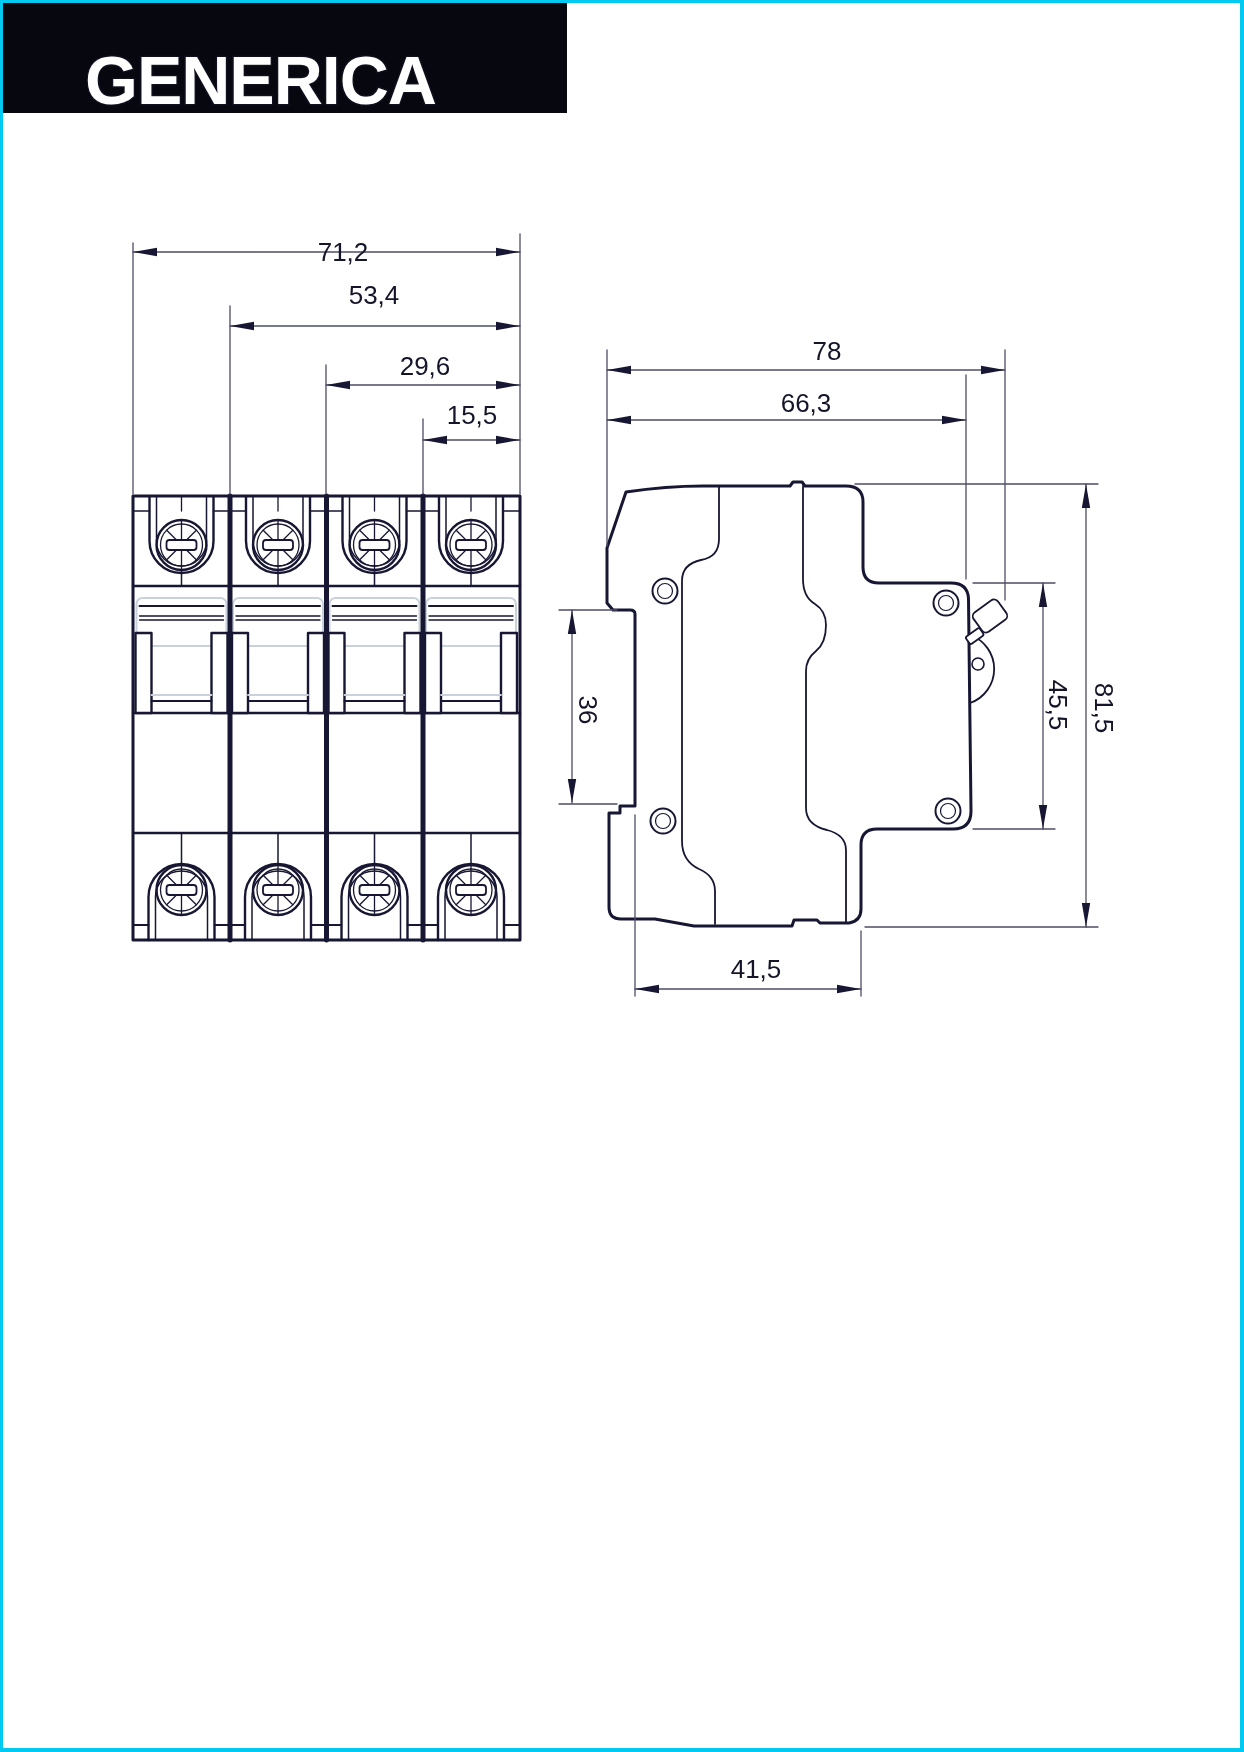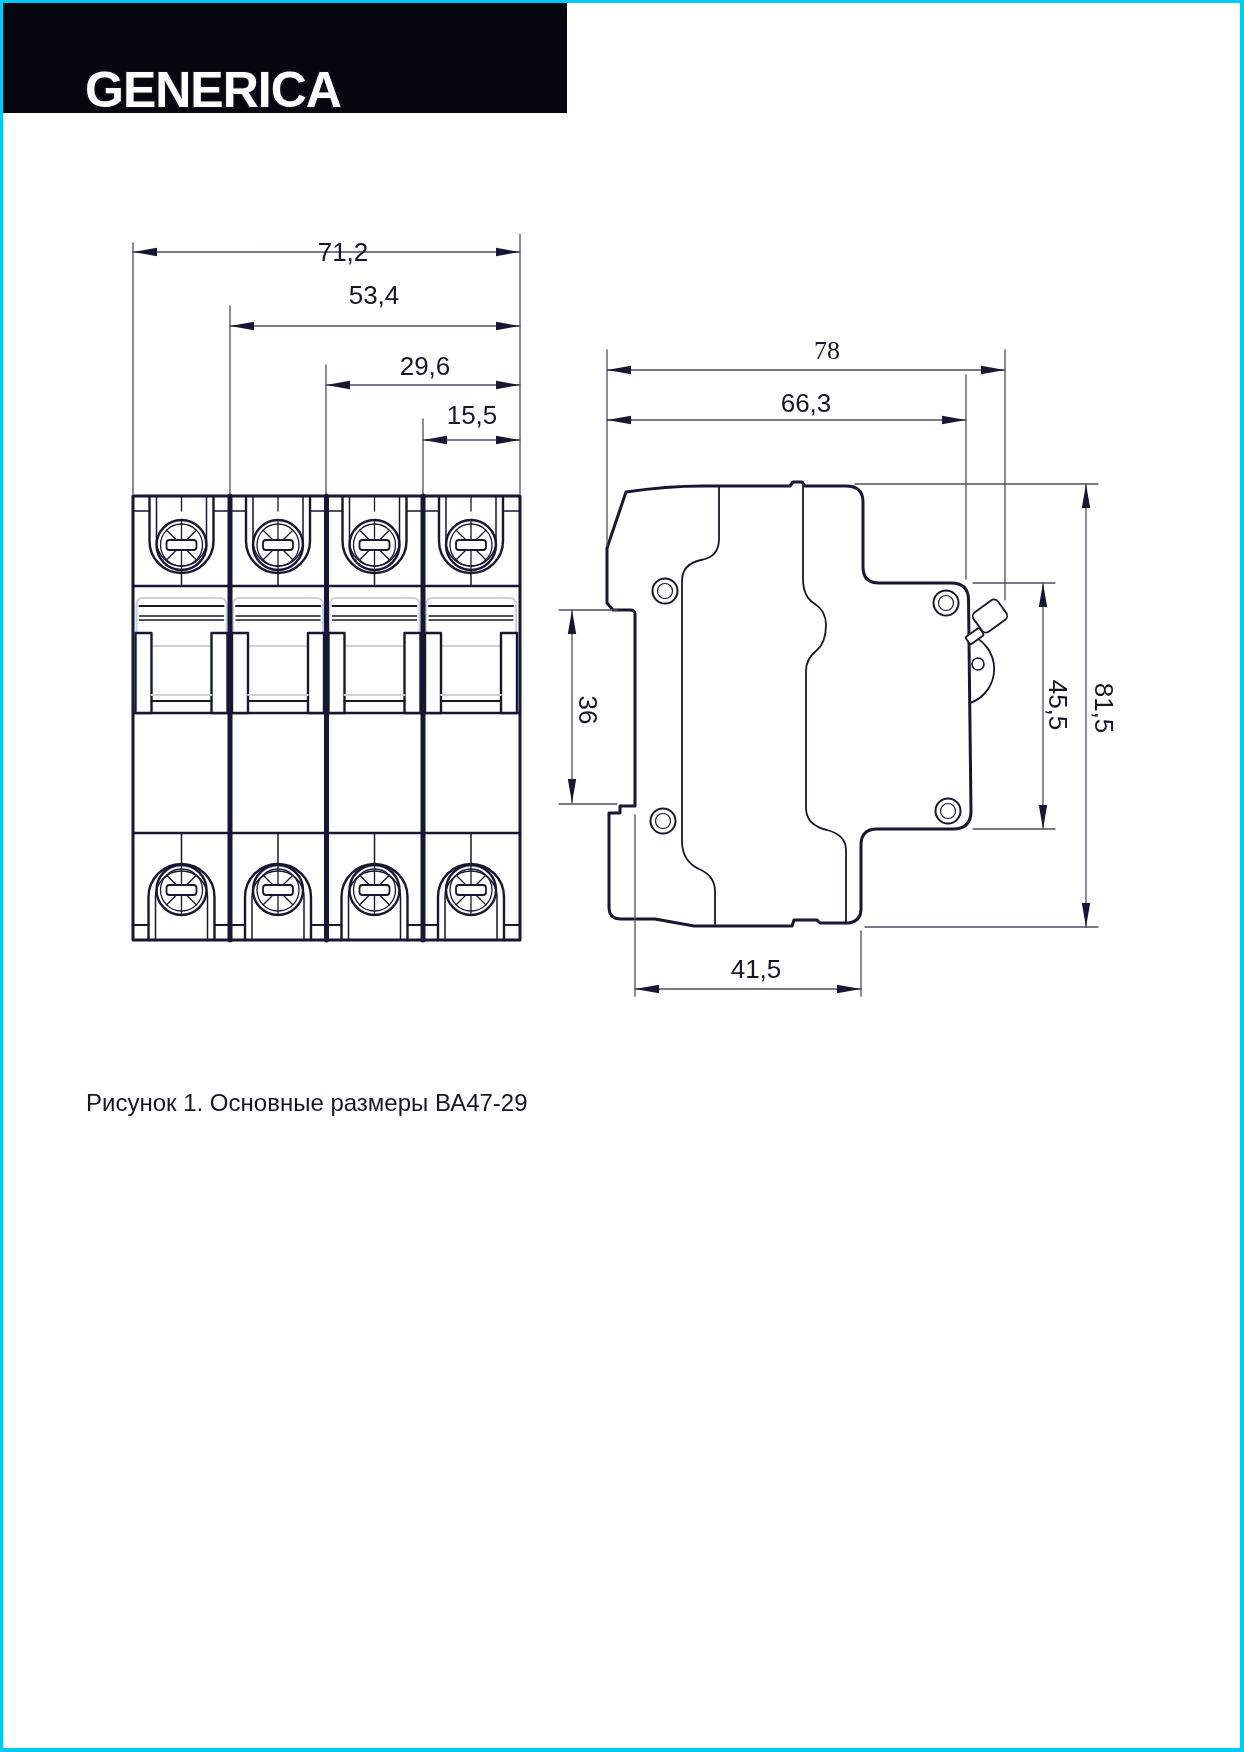--- a/index.html
+++ b/index.html
@@ -15,21 +15,21 @@
     font-family:"Liberation Sans", sans-serif;
   }
   .logo-box {
     position:absolute; left:0; top:0;
     width:564px; height:110px;
     background:#07070f;
   }
   .logo-text {
     position:absolute; left:82px; bottom:-6px;
     font-family:"Liberation Sans", sans-serif;
-    font-size:50px; font-weight:700;
+    font-size:68px; font-weight:700;
     letter-spacing:-1px;
     color:#ffffff;
     -webkit-text-stroke:3px #10101f;
     paint-order:stroke fill;
     white-space:nowrap;
   }
   svg.drawing { position:absolute; left:0; top:0; }
   .dim-label {
     position:absolute;
     transform:translate(-50%,-50%);
@@ -190,22 +190,21 @@
         <polygon points="1040,826 1035.8,802 1044.2,802"></polygon>
       <polygon points="1083,481 1078.8,505 1087.2,505"></polygon>
         <polygon points="1083,924 1078.8,900 1087.2,900"></polygon>
     </g>
   </svg>
 
   <div class="dim-label" style="left:340px;  top:229px;margin-top:20px;">71,2</div>
   <div class="dim-label" style="left:371px;  top:292px;">53,4</div>
   <div class="dim-label" style="left:422px;  top:363px;">29,6</div>
   <div class="dim-label" style="left:469px;  top:412px;">15,5</div>
-  <div class="dim-label" style="left:824px;  top:348px;font-family:Liberation Serif, serif;">78</div>
+  <div class="dim-label" style="left:824px;  top:348px;">78</div>
   <div class="dim-label" style="left:803px;  top:400px;text-align:right;">66,3</div>
   <div class="dim-label rot" style="left:585px; top:707px;">36</div>
   <div class="dim-label" style="left:753px;  top:966px;text-align:right;">41,5</div>
   <div class="dim-label rot" style="left:1055px; top:702px;">45,5</div>
   <div class="dim-label rot" style="left:1101px; top:705px;">81,5</div>
 
-  <div class="caption">Рисунок 1. Основные размеры ВА47-29</div>
 
 </div>
 
 </body></html>

